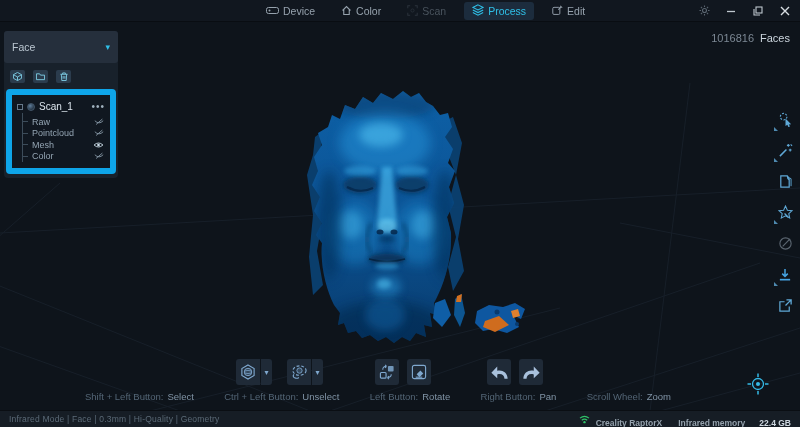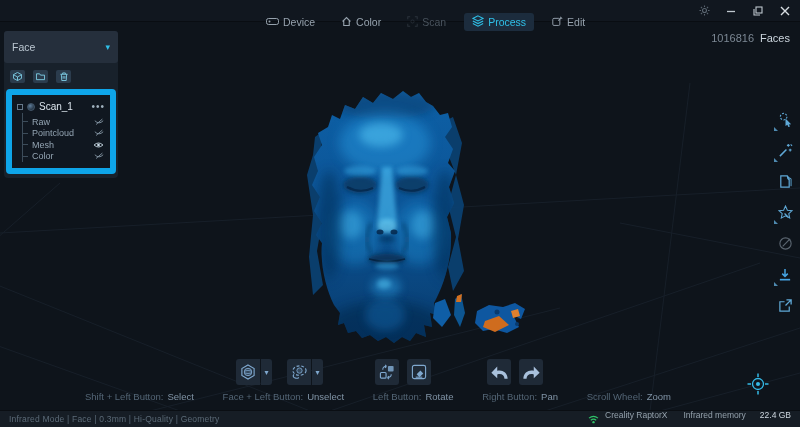--- a/index.html
+++ b/index.html
@@ -8,21 +8,21 @@
        font-family:"Liberation Sans",sans-serif;-webkit-font-smoothing:antialiased;}
 
   
   .titlebar{position:absolute;top:0;left:0;right:0;height:22px;background:#11171f;
             border-bottom:1px solid #090d12;display:flex;align-items:center;padding:0 8px;z-index:40;}
   .brand{display:flex;align-items:center;gap:5px;}
   .logo{width:15px;height:15px;border-radius:4px;background:linear-gradient(135deg,#5cb6ee,#1b6fd0);
         display:flex;align-items:center;justify-content:center;}
   .app-title{font-size:11px;font-weight:bold;font-style:italic;color:#e2e9ef;letter-spacing:.2px;}
   .app-version{font-size:9px;font-style:italic;color:#7b8793;margin-left:1px;}
-  .tabs{position:absolute;left:258px;top:11px;height:22px;display:flex;align-items:center;}
+  .tabs{position:absolute;left:258px;top:0;height:22px;display:flex;align-items:center;}
   .tab{display:flex;align-items:center;gap:4px;font-size:10.5px;color:#96a2ad;height:18px;
        padding:0 8px;border-radius:3px;cursor:default;}
   .tab + .tab{margin-left:10px;}
   .tab.disabled{color:#49535d;}
   .tab.disabled svg{opacity:.45;}
   .tab.active{background:#1c2c3d;color:#2fc0e8;}
   .win-controls{margin-left:auto;display:flex;align-items:center;gap:13px;}
   .win-btn{display:flex;align-items:center;justify-content:center;width:14px;height:14px;color:#b9c1c9;}
 
   
@@ -81,21 +81,21 @@
   
   .compass{position:absolute;right:30px;top:349px;width:24px;height:24px;cursor:pointer;z-index:20;}
 
   
   .model{position:absolute;left:285px;top:52px;width:245px;height:280px;z-index:5;cursor:grab;}
 
   
   .statusbar{position:absolute;left:0;right:0;bottom:0;height:17px;background:#161d25;
              border-top:1px solid #0a0e13;display:flex;align-items:center;padding:0 9px;z-index:40;}
   .status-left{font-size:8.5px;color:#5b6a77;letter-spacing:.2px;}
-  .status-right{margin-left:auto;display:flex;align-items:flex-start;gap:6px;}
+  .status-right{margin-left:auto;display:flex;align-items:flex-end;gap:6px;font-weight:bold;}
   .dev-name{font-size:8.5px;color:#94a1ac;margin-right:10px;}
   .mem-label{font-size:8.5px;color:#94a1ac;margin-right:8px;}
   .mem-value{font-size:8.5px;color:#ced7df;}
 </style>
 </head>
 <body>
 
 <div class="app">
 
   <div class="titlebar">
@@ -427,21 +427,21 @@
       <div class="gap8"></div>
       <div class="btn single">
         <svg width="19" height="16" viewBox="0 0 21 17">
             <path d="M1.5,16 C1.5,8.5 8.5,5.5 13,7.2 L13,2.5 L19.5,9.2 L13,15.5 L13,11.2 C9,9.8 5,11.5 5,16 Z" fill="#a9c1dc"></path>
           </svg>
       </div>
     </div>
 
     <div class="help-row">
       <span class="hint"><span class="k">Shift + Left Button:</span><span class="v">Select</span></span>
-      <span class="hint"><span class="k">Face + Left Button:</span><span class="v">Unselect</span></span>
+      <span class="hint"><span class="k">Ctrl + Left Button:</span><span class="v">Unselect</span></span>
       <span class="hint"><span class="k">Left Button:</span><span class="v">Rotate</span></span>
       <span class="hint"><span class="k">Right Button:</span><span class="v">Pan</span></span>
       <span class="hint"><span class="k">Scroll Wheel:</span><span class="v">Zoom</span></span>
     </div>
 
     <div class="compass">
       <svg width="24" height="24" viewBox="0 0 24 24">
           <circle cx="12" cy="12" r="5.5" fill="none" stroke="#35b9e6" stroke-width="1.3"></circle>
           <circle cx="12" cy="12" r="2" fill="#35b9e6"></circle>
           <path d="M12,1.5 V5 M12,19 V22.5 M1.5,12 H5 M19,12 H22.5" stroke="#35b9e6" stroke-width="1.5"></path>

